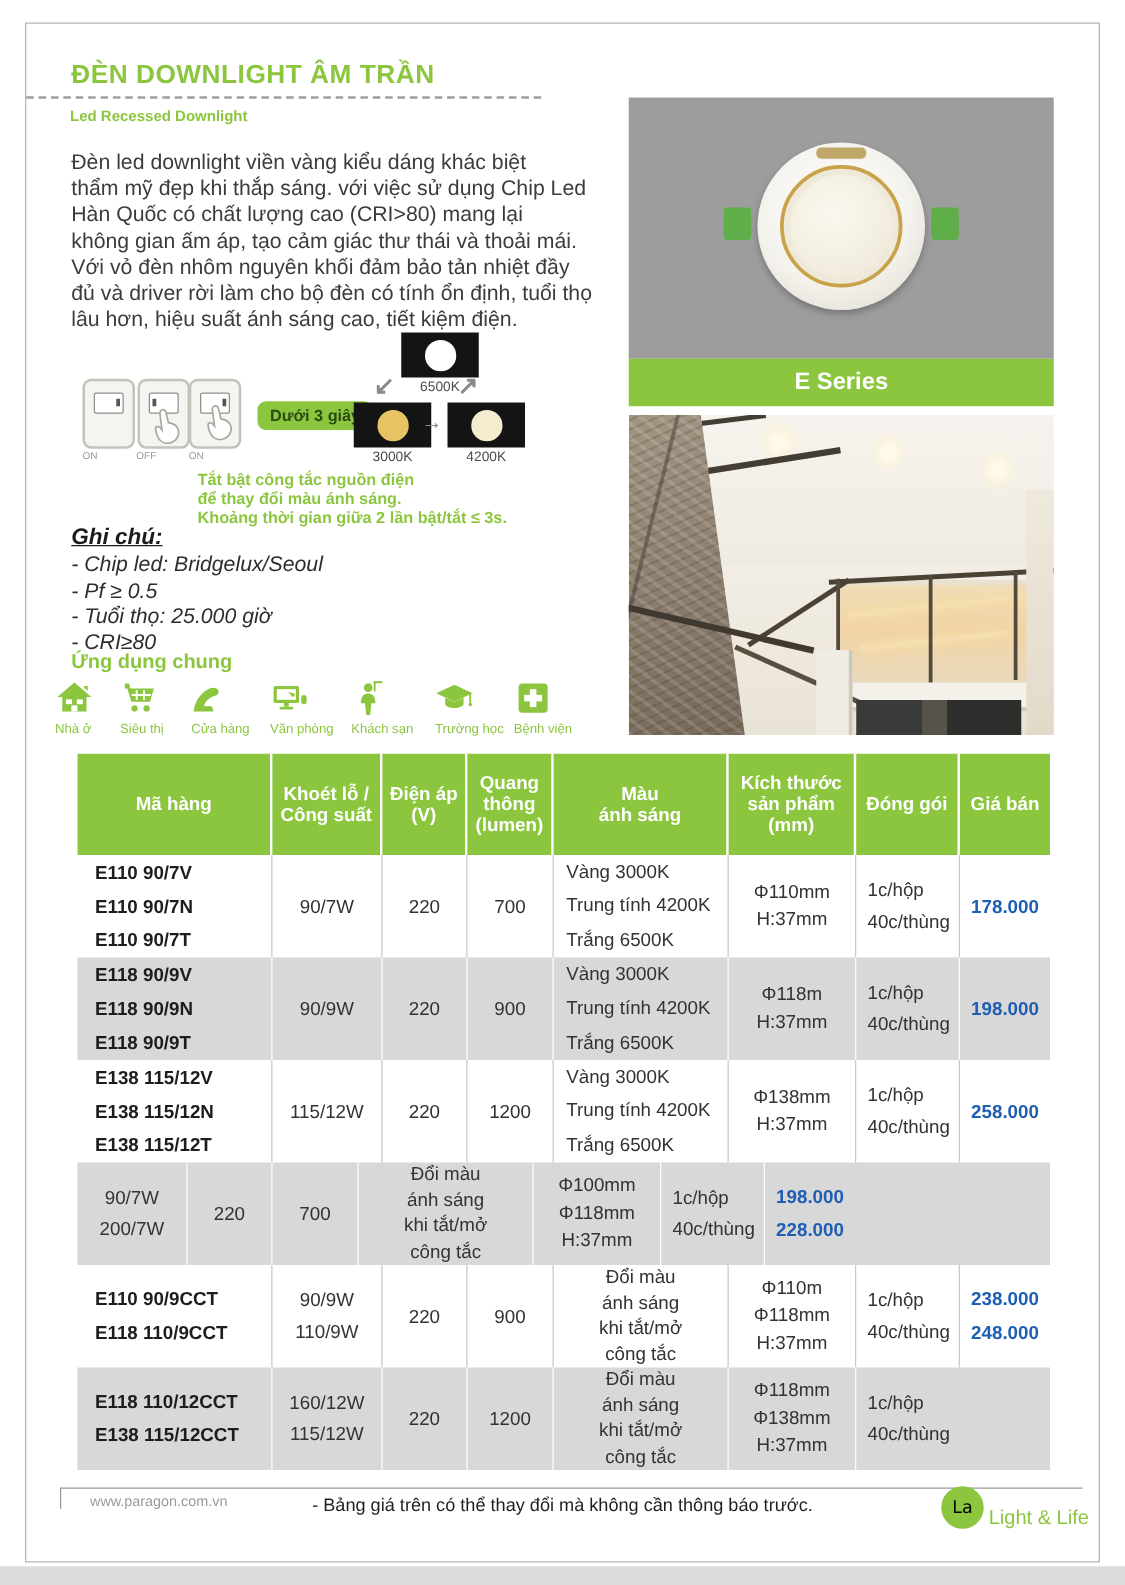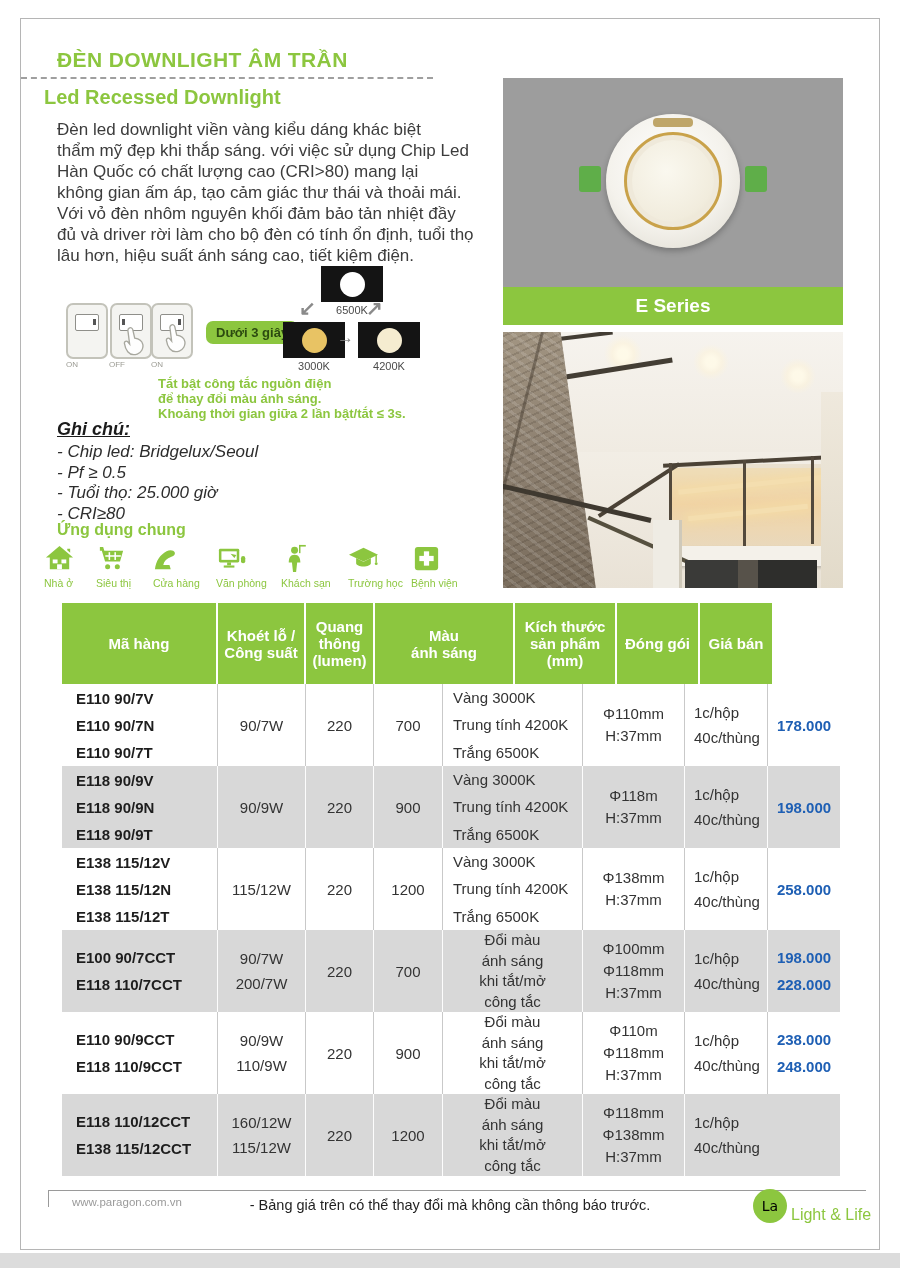--- a/index.html
+++ b/index.html
@@ -13,21 +13,21 @@
     width:900px;height:1268px;position:relative;background:#ffffff;
     font-family:"Liberation Sans",sans-serif;color:#333;overflow:hidden;
   }
   .abs{position:absolute;}
   .frame{left:20px;top:18px;width:858px;height:1230px;border:1px solid #b5b5b5;background:#fff;}
   .bottom-strip{left:0;top:1253px;width:900px;height:15px;background:#dcdcdc;}
 
   
   .title{left:57px;top:48px;font-size:21px;font-weight:bold;color:var(--green);letter-spacing:.4px;}
   .dashed-rule{left:21px;top:77px;width:412px;height:0;border-top:2px dashed #9f9f9f;}
-  .subtitle{left:44px;top:86px;font-size:20px;font-weight:bold;color:var(--green);}
+  .subtitle{left:56px;top:86px;font-size:12px;font-weight:bold;color:var(--green);}
   .description{left:57px;top:119px;width:455px;font-size:17px;line-height:21px;color:#3c3c3c;white-space:pre-line;}
 
   
   .switch{width:38px;height:52px;background:#f4f4f1;border:2px solid #c3c3ba;border-radius:7px;}
   .sw1{left:66px;top:303px;} .sw2{left:110px;top:303px;} .sw3{left:151px;top:303px;}
   .sw-btn{position:absolute;left:7px;top:9px;width:22px;height:15px;background:#fff;border:1.5px solid #8f8f8a;border-radius:2px;}
   .sw-btn::after{content:"";position:absolute;right:2px;top:4px;width:3px;height:6px;background:#555;}
   .sw-off .sw-btn::after{right:auto;left:2px;}
   .sw-label{font-size:8px;color:#9b9b93;}
   .swl1{left:66px;top:360px;} .swl2{left:109px;top:360px;} .swl3{left:151px;top:360px;}
@@ -312,20 +312,22 @@
   <div class="ip-col"></div>
   <div class="ip-door"></div>
   <div class="ip-wallR"></div>
 </div>
 
 <div class="abs spec-table" id="spec-table">
     <div class="thead">
       <div class="cell" style="width: 156px;">Mã hàng</div>
       <div class="cell" style="width: 88px;">Khoét lỗ /
 Công suất</div>
+      <div class="cell" style="width: 68px;">Điện áp
+(V)</div>
       <div class="cell" style="width: 69px;">Quang
 thông
 (lumen)</div>
       <div class="cell" style="width: 140px;">Màu
 ánh sáng</div>
       <div class="cell" style="width: 102px;">Kích thước
 sản phẩm
 (mm)</div>
       <div class="cell" style="width: 83px;">Đóng gói</div>
       <div class="cell" style="width: 72px;">Giá bán</div>
@@ -420,24 +422,20 @@
       </div>
       <div class="cell packing" style="width: 83px;">
         <div>1c/hộp</div>
         <div>40c/thùng</div>
       </div>
       <div class="cell price" style="width: 72px;">
         <div>258.000</div>
       </div>
     </div>
     <div class="trow alt">
-      <div class="cell codes" style="width: 156px;">
-        <div>E100 90/7CCT</div>
-        <div>E118 110/7CCT</div>
-      </div>
       <div class="cell power" style="width: 88px;">
         <div>90/7W</div>
         <div>200/7W</div>
       </div>
       <div class="cell power" style="width: 68px;">
         <div>220</div>
       </div>
       <div class="cell power" style="width: 69px;">
         <div>700</div>
       </div>

